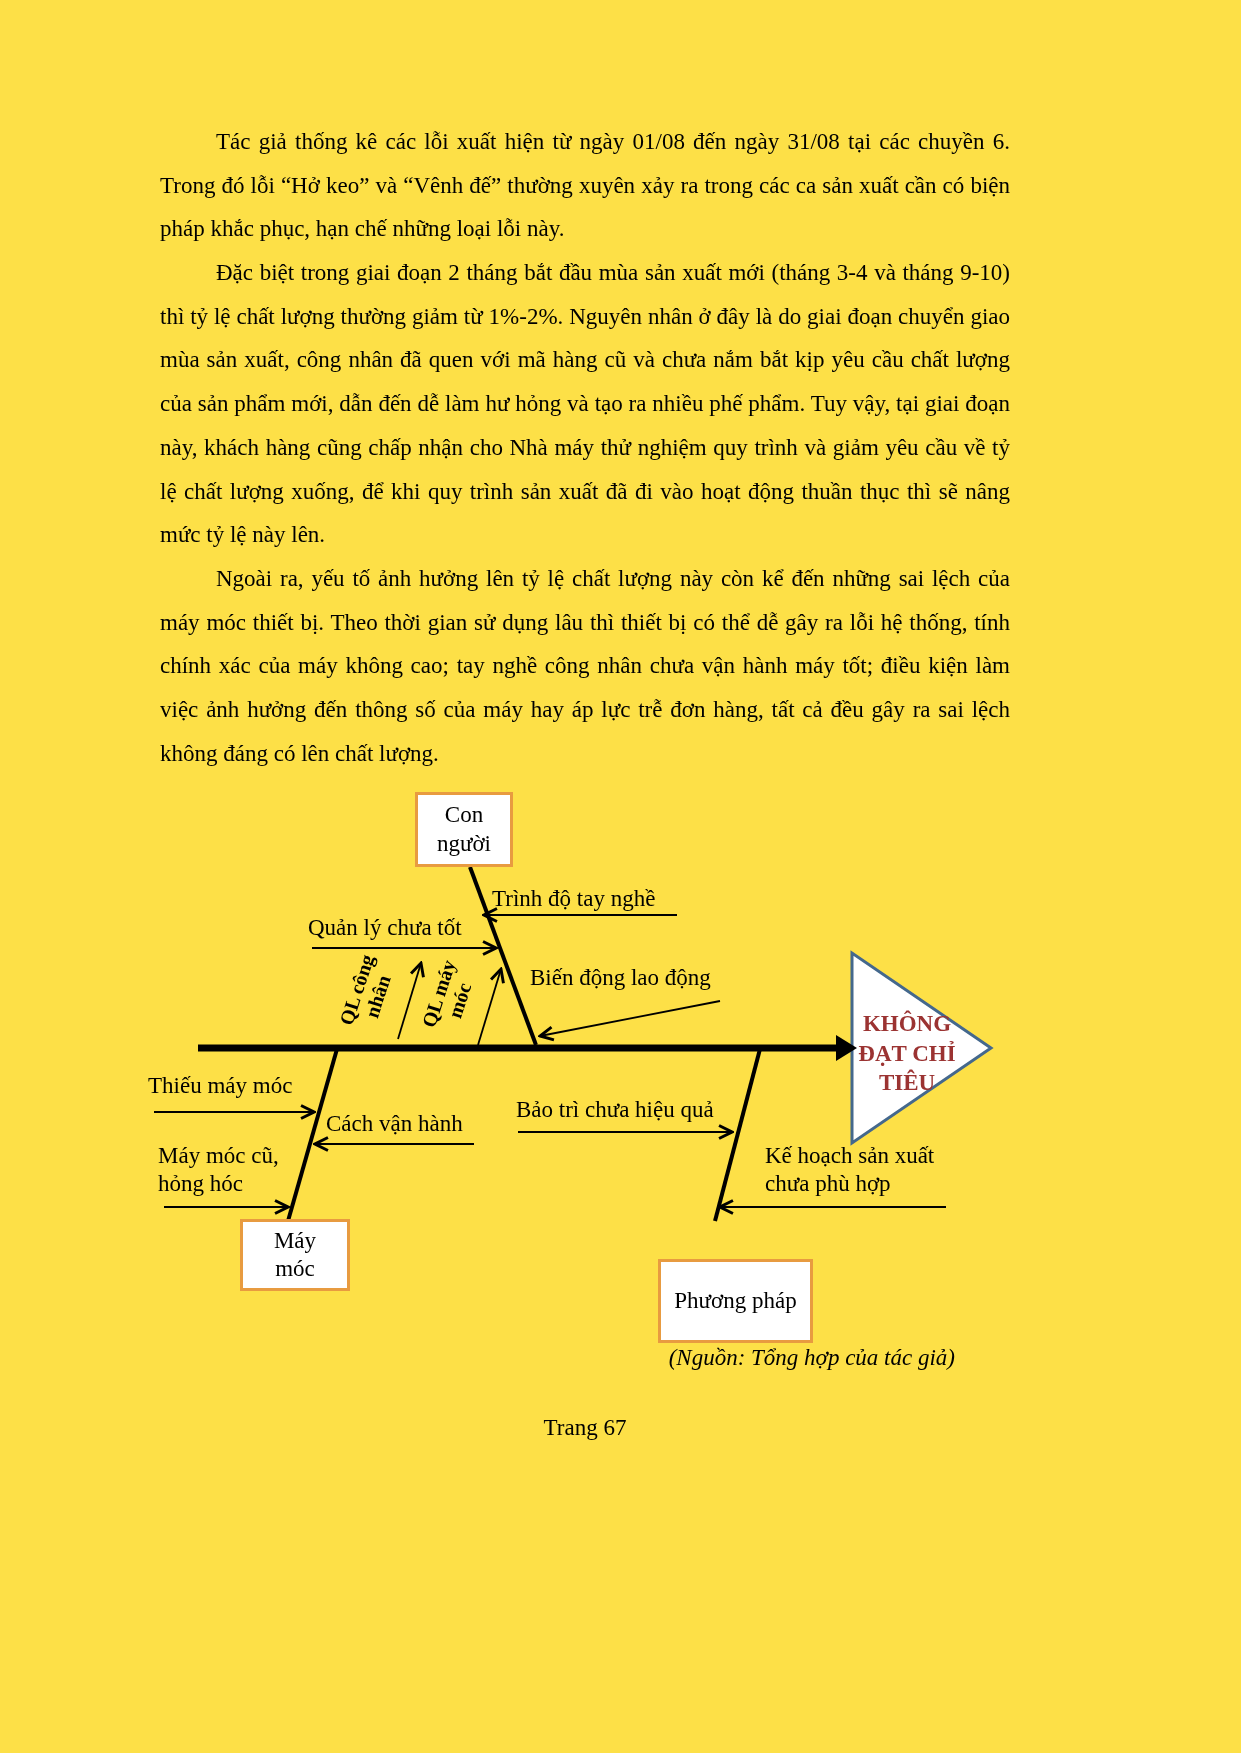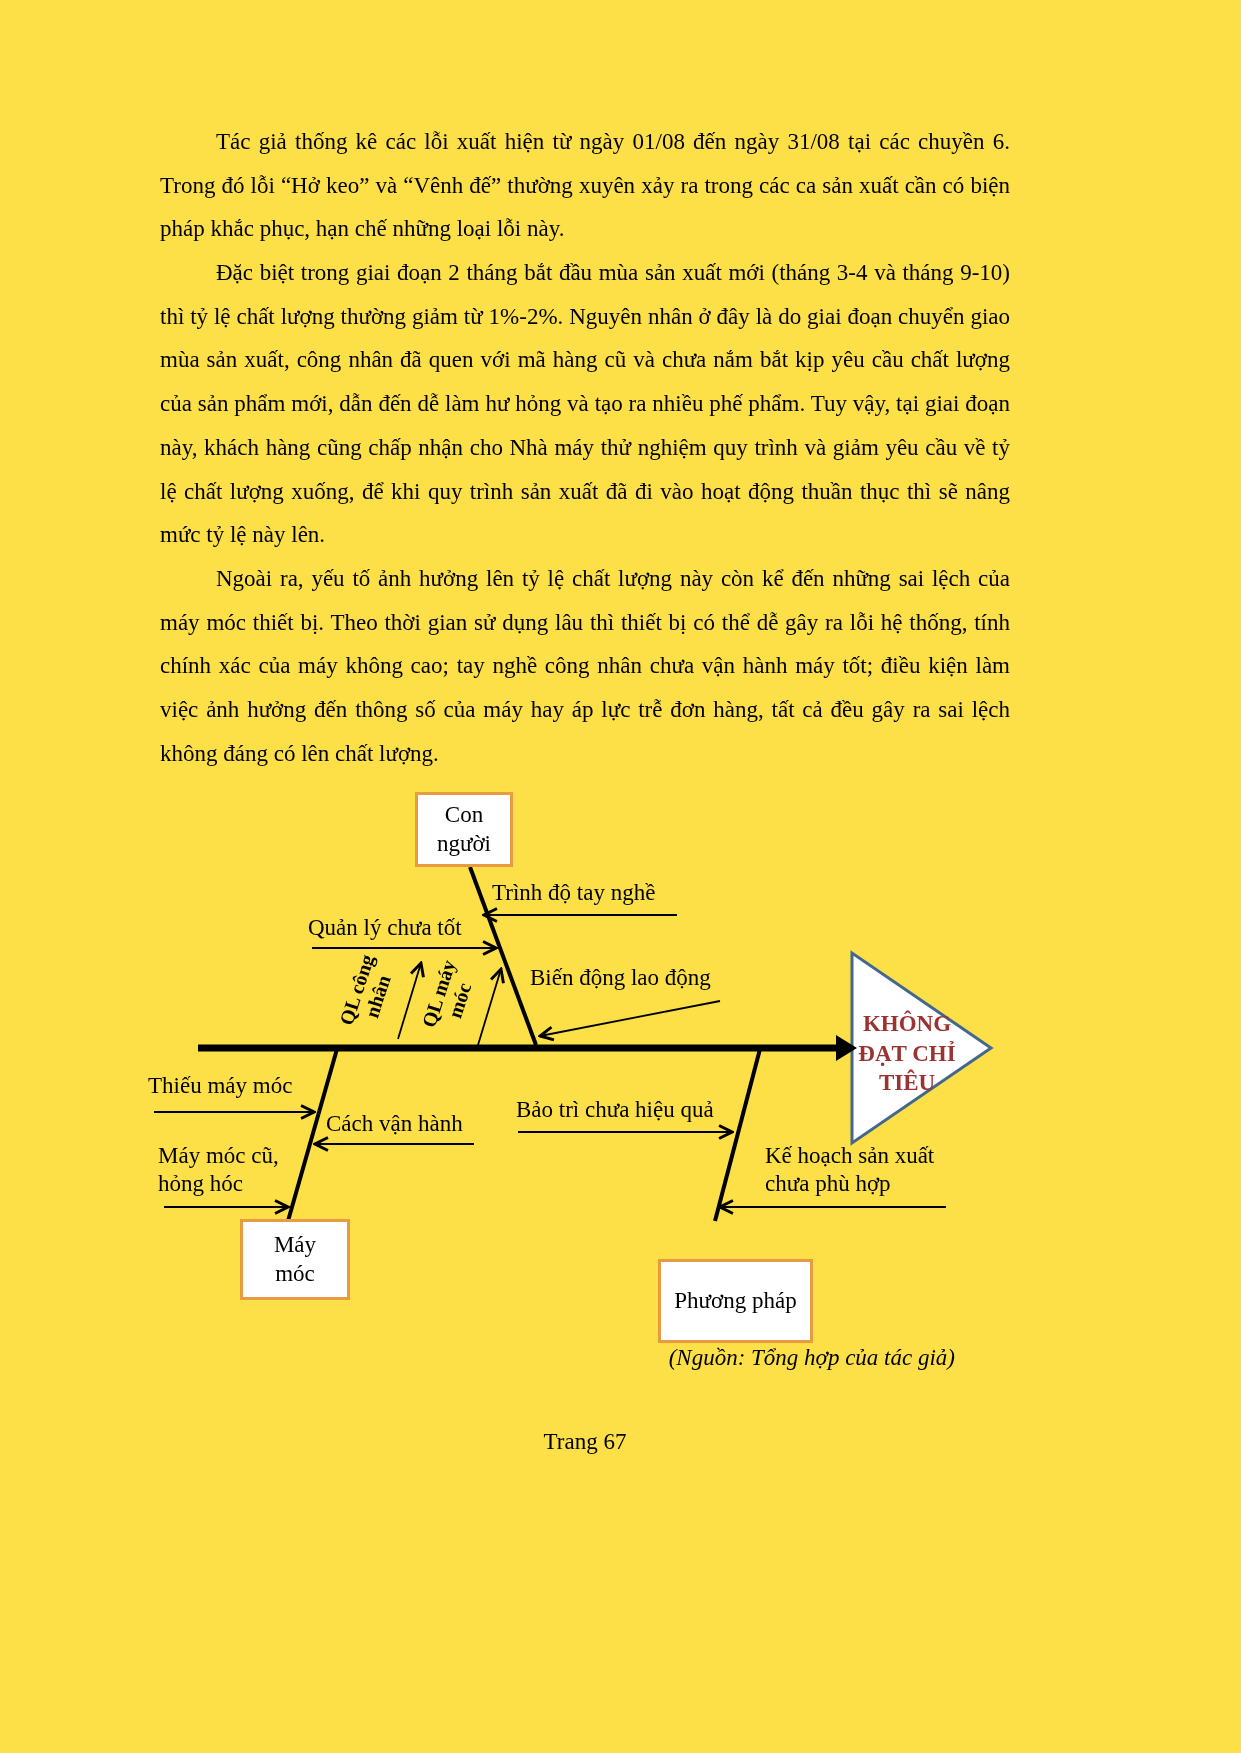--- a/index.html
+++ b/index.html
@@ -65,21 +65,21 @@
     text-align:center;
   }
   .source {
     margin-top:13px;
     font-size:23px;
     font-style:italic;
     text-align:right;
     padding-right:55px;
   }
   .footer {
-    margin-top:58px;
+    margin-top:44px;
     font-size:23px;
     text-align:center;
   }
 </style>
 </head>
 <body>
 
 <div class="page">
 
   <p class="body-par">Tác giả thống kê các lỗi xuất hiện từ ngày 01/08 đến ngày 31/08 tại các chuyền 6. Trong đó lỗi “Hở keo” và “Vênh đế” thường xuyên xảy ra trong các ca sản xuất cần có biện pháp khắc phục, hạn chế những loại lỗi này.</p>
@@ -112,28 +112,28 @@
       <line x1="14" y1="325" x2="174" y2="325" stroke="#000" stroke-width="1.8" marker-end="url(#arr)"></line>
       <line x1="334" y1="357" x2="175" y2="357" stroke="#000" stroke-width="1.8" marker-end="url(#arr)"></line>
       <line x1="24" y1="420" x2="148" y2="420" stroke="#000" stroke-width="1.8" marker-end="url(#arr)"></line>
       <line x1="378" y1="345" x2="592" y2="345" stroke="#000" stroke-width="1.8" marker-end="url(#arr)"></line>
       <line x1="806" y1="420" x2="580" y2="420" stroke="#000" stroke-width="1.8" marker-end="url(#arr)"></line>
     </svg>
 
     <div class="cat-box" style="left:275px;top:5px;width:98px;height:75px;">
       <span>Con người</span>
     </div>
-    <div class="cat-box" style="left:100px;top:432px;width:110px;height:81px;">
+    <div class="cat-box" style="left:100px;top:432px;width:110px;height:72px;">
       <span style="display:inline-block;max-width:68px;">Máy móc</span>
     </div>
     <div class="cat-box" style="left:518px;top:432px;width:155px;height:84px;margin-top:40px;">
       <span>Phương pháp</span>
     </div>
 
-    <div class="dlabel" style="left:352px;top:92px;">Trình độ tay nghề</div>
+    <div class="dlabel" style="left:352px;top:98px;">Trình độ tay nghề</div>
     <div class="dlabel" style="left:168px;top:127px;">Quản lý chưa tốt</div>
     <div class="rotlabel" style="left:180px;top:184px;width:94px;">QL công nhân</div>
     <div class="rotlabel" style="left:262px;top:188px;width:94px;">QL máy móc</div>
     <div class="dlabel" style="left:390px;top:177px;">Biến động lao động</div>
     <div class="dlabel" style="left:8px;top:285px;">Thiếu máy móc</div>
     <div class="dlabel" style="left:186px;top:323px;">Cách vận hành</div>
     <div class="dlabel wrap" style="left:18px;top:355px;width:122px;">Máy móc cũ, hỏng hóc</div>
     <div class="dlabel" style="left:376px;top:309px;">Bảo trì chưa hiệu quả</div>
     <div class="dlabel wrap" style="left:596px;top:355px;width:192px;margin-left:29px;">Kế hoạch sản xuất chưa phù hợp</div>
 

